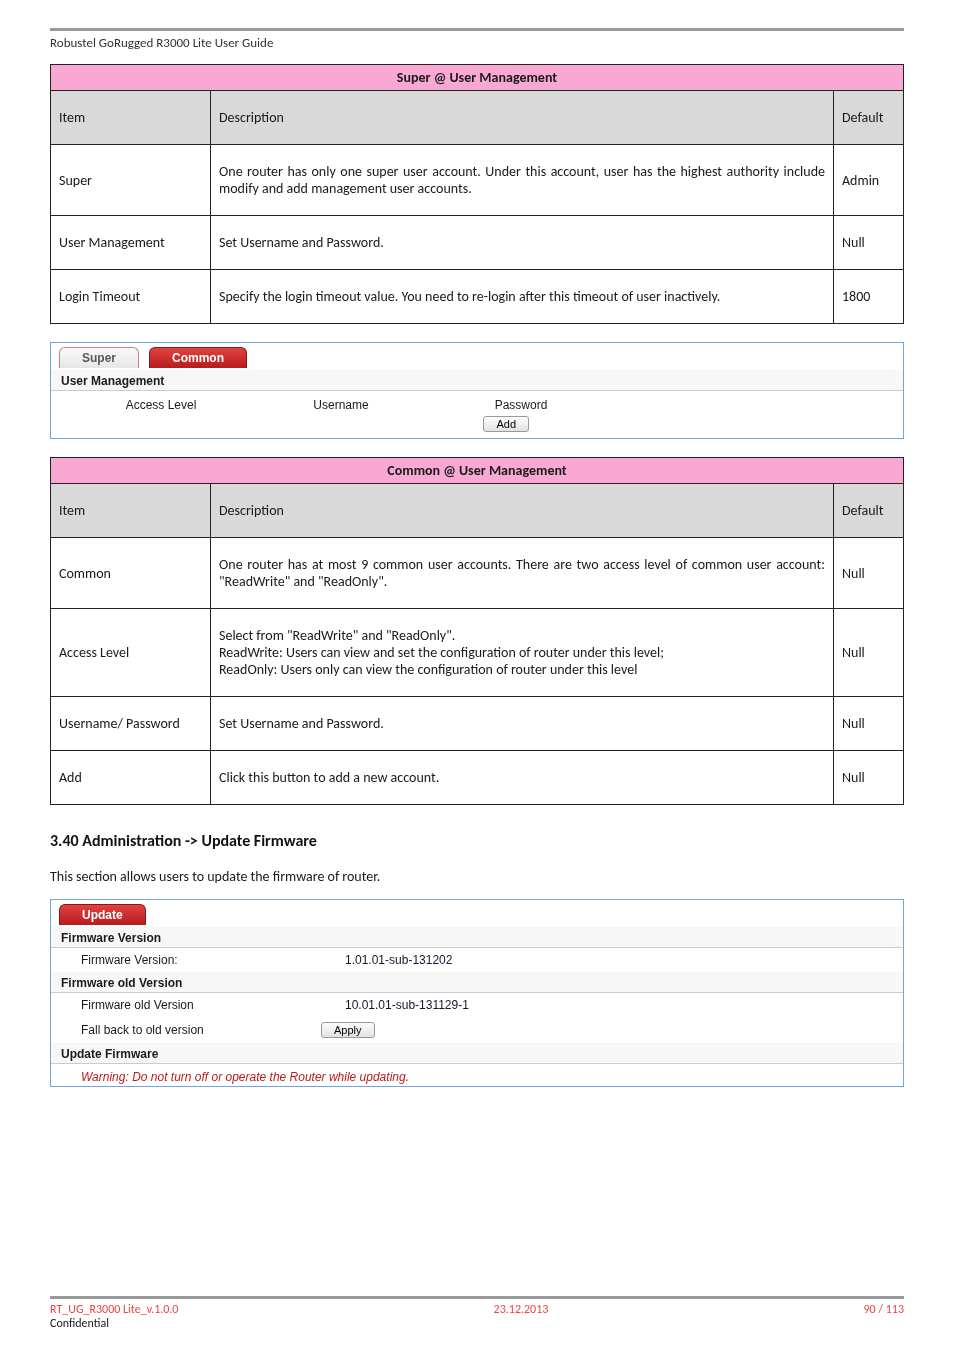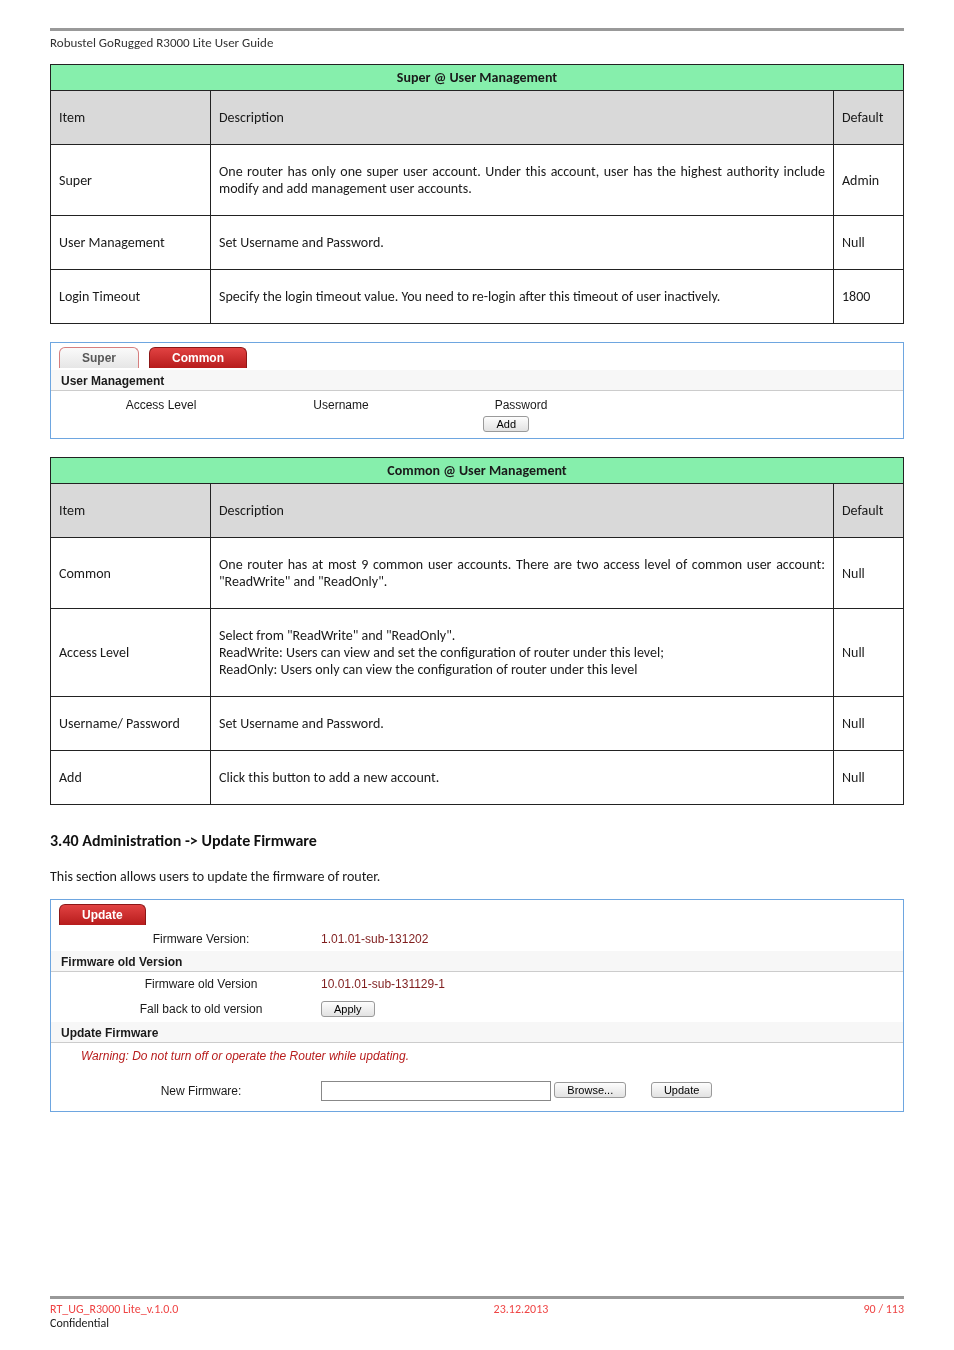--- a/index.html
+++ b/index.html
@@ -22,21 +22,21 @@
     color: #333;
     margin-bottom: 14px;
   }
   table.spec {
     width: 100%;
     border-collapse: collapse;
     border: 1.5px solid #222;
     margin-bottom: 18px;
   }
   table.spec th.title {
-    background: #86efac;
+    background: #f9a8d4;
     font-weight: 700;
     text-align: center;
     padding: 4px 24px;
     border: 1px solid #222;
     font-size: 14px;
   }
   table.spec td, table.spec th {
     border: 1px solid #222;
     padding: 18px 8px;
     vertical-align: middle;
@@ -120,22 +120,22 @@
   p.body-text {
     font-size: 14px;
     margin-bottom: 14px;
   }
   .fw-row {
     display: flex;
     font-size: 12px;
     padding: 5px 10px 5px 30px;
     align-items: center;
   }
-  .fw-label { width: 240px; text-align: center; }
-  .fw-value { color: #7f1d1d; }
+  .fw-label { width: 240px; }
+  .fw-value { color: #0f172a; margin-left: 24px; }
   .warning-text {
     color: #b71c1c;
     font-style: italic;
     font-size: 12px;
     padding: 6px 10px 2px 30px;
   }
   .file-input {
     display: inline-block;
     border: 1px solid #888;
     height: 20px;
@@ -249,46 +249,38 @@
   </table>
 
 <h2 class="section-h">3.40  Administration -&gt; Update Firmware</h2>
 <p class="body-text">This section allows users to update the firmware of router.</p>
 
 <div class="ui-panel">
   <div class="tab-row">
     <div class="tab active">Update</div>
   </div>
 
+  <div class="section-title">Firmware Version</div>
   <div class="fw-row">
     <div class="fw-label">Firmware Version:</div>
     <div class="fw-value">1.01.01-sub-131202</div>
   </div>
 
   <div class="section-title">Firmware old Version</div>
   <div class="fw-row">
     <div class="fw-label">Firmware old Version</div>
     <div class="fw-value">10.01.01-sub-131129-1</div>
   </div>
   <div class="fw-row">
     <div class="fw-label">Fall back to old version</div>
     <div><input type="button" value="Apply" style=""></div>
   </div>
 
   <div class="section-title">Update Firmware</div>
   <div class="warning-text">Warning: Do not turn off or operate the Router while updating.</div>
-  <div class="fw-row" style="padding-top:16px; padding-bottom:10px;">
-    <div class="fw-label">New Firmware:</div>
-    <div>
-      <span class="file-input"></span>
-      <input type="button" value="Browse..." style="">
-      <span style="display:inline-block; width:18px;"></span>
-      <input type="button" value="Update" style="">
-    </div>
-  </div>
 </div>
 
 <div class="footer-wrap">
   <div class="footer-line"></div>
   <div class="footer-row">
     <span>RT_UG_R3000 Lite_v.1.0.0</span>
     <span>23.12.2013</span>
     <span>90 / 113</span>
   </div>
   <div style="font-size:12px;">Confidential</div>

